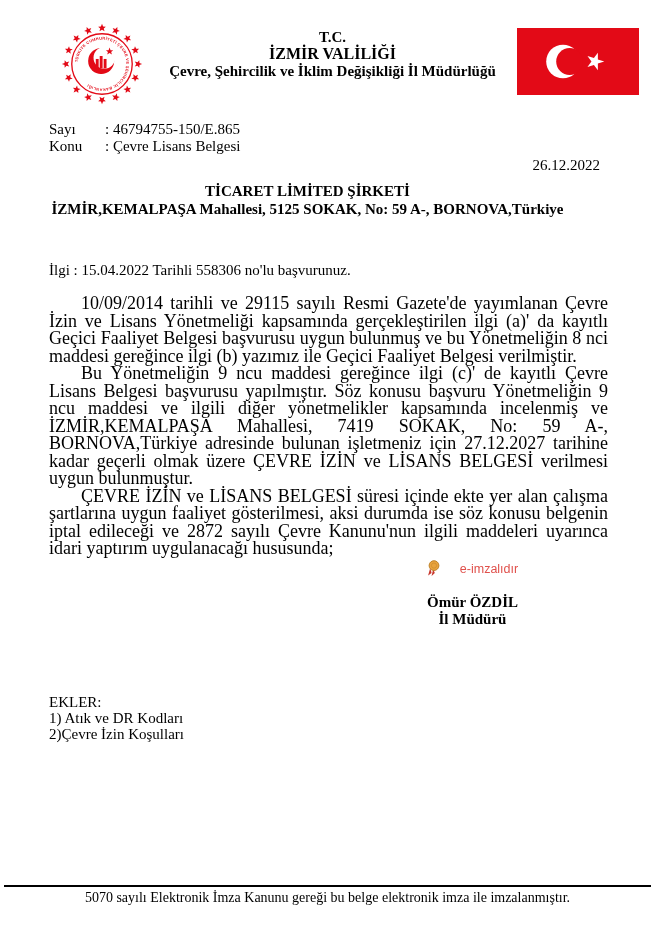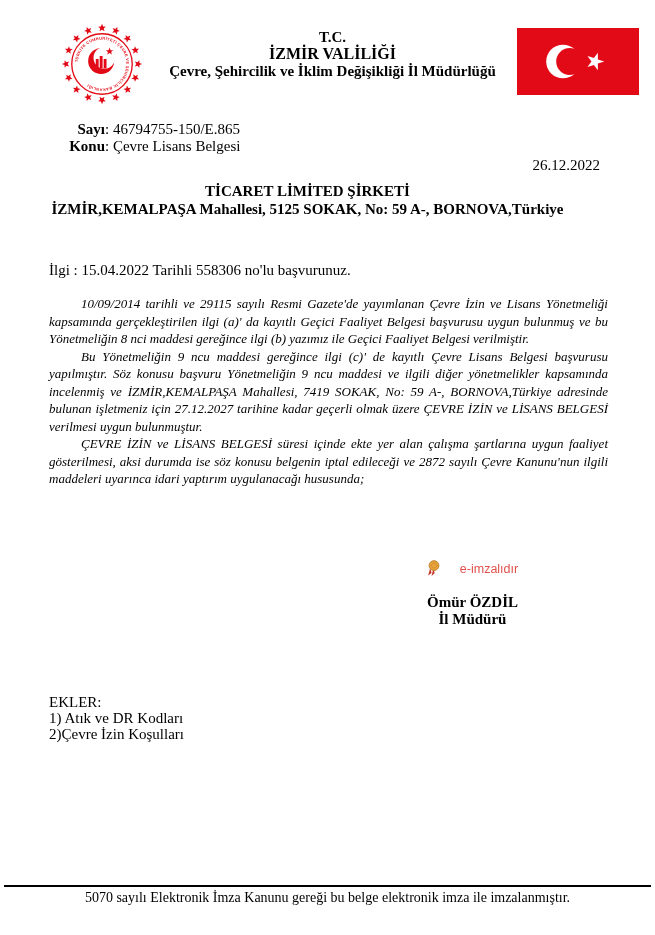--- a/index.html
+++ b/index.html
@@ -15,27 +15,27 @@
   
   .doc-header{position:absolute;top:22px;left:0;right:0;display:flex;align-items:flex-start;}
   .logo-wrap{margin-left:56px;width:92px;flex:0 0 auto;}
   .flag-wrap{margin-right:16px;width:122px;flex:0 0 auto;margin-top:6px;}
   .header-text{flex:1 1 auto;text-align:center;font-weight:bold;margin-top:7px;}
   .header-tc{font-size:15px;line-height:16px;}
   .header-authority{font-size:16px;line-height:17px;}
   .header-department{font-size:15px;line-height:19px;}
   
   .meta{position:absolute;top:121px;left:49px;font-size:15px;line-height:16.5px;}
-  .meta-label{display:inline-block;width:56px;font-weight:bold;text-align:right;}
+  .meta-label{display:inline-block;width:56px;font-weight:normal;}
   .letter-date{position:absolute;top:121px;right:55px;font-size:15px;margin-top:36px;}
   
   .recipient{position:absolute;top:183px;left:40px;width:535px;text-align:center;font-weight:bold;font-size:15px;line-height:17.5px;}
   
   .ref-line{position:absolute;top:262px;left:49px;font-size:15px;}
-  .paragraphs{position:absolute;top:295px;left:49px;right:47px;font-size:13px;line-height:17.5px;text-align:justify;font-style:italic;}
+  .paragraphs{position:absolute;top:295px;left:49px;right:47px;font-size:18px;line-height:17.5px;text-align:justify;}
   .paragraphs p{margin:0;text-indent:32px;}
   .closing{position:absolute;top:504px;left:49px;font-size:15px;text-indent:38px;width:400px;}
   
   .signature{position:absolute;top:560px;left:385px;width:175px;text-align:center;}
   .esign-badge{display:flex;align-items:center;justify-content:center;gap:20px;height:17px;}
   .esign-label{font-family:"Liberation Sans","DejaVu Sans",sans-serif;font-size:12.5px;color:#e0514c;}
   .signatory-name{font-weight:bold;font-size:15px;line-height:17px;margin-top:17px;}
   .signatory-title{font-weight:bold;font-size:15px;line-height:17px;}
   
   .attachments{position:absolute;top:694px;left:49px;font-size:15px;line-height:16px;}

